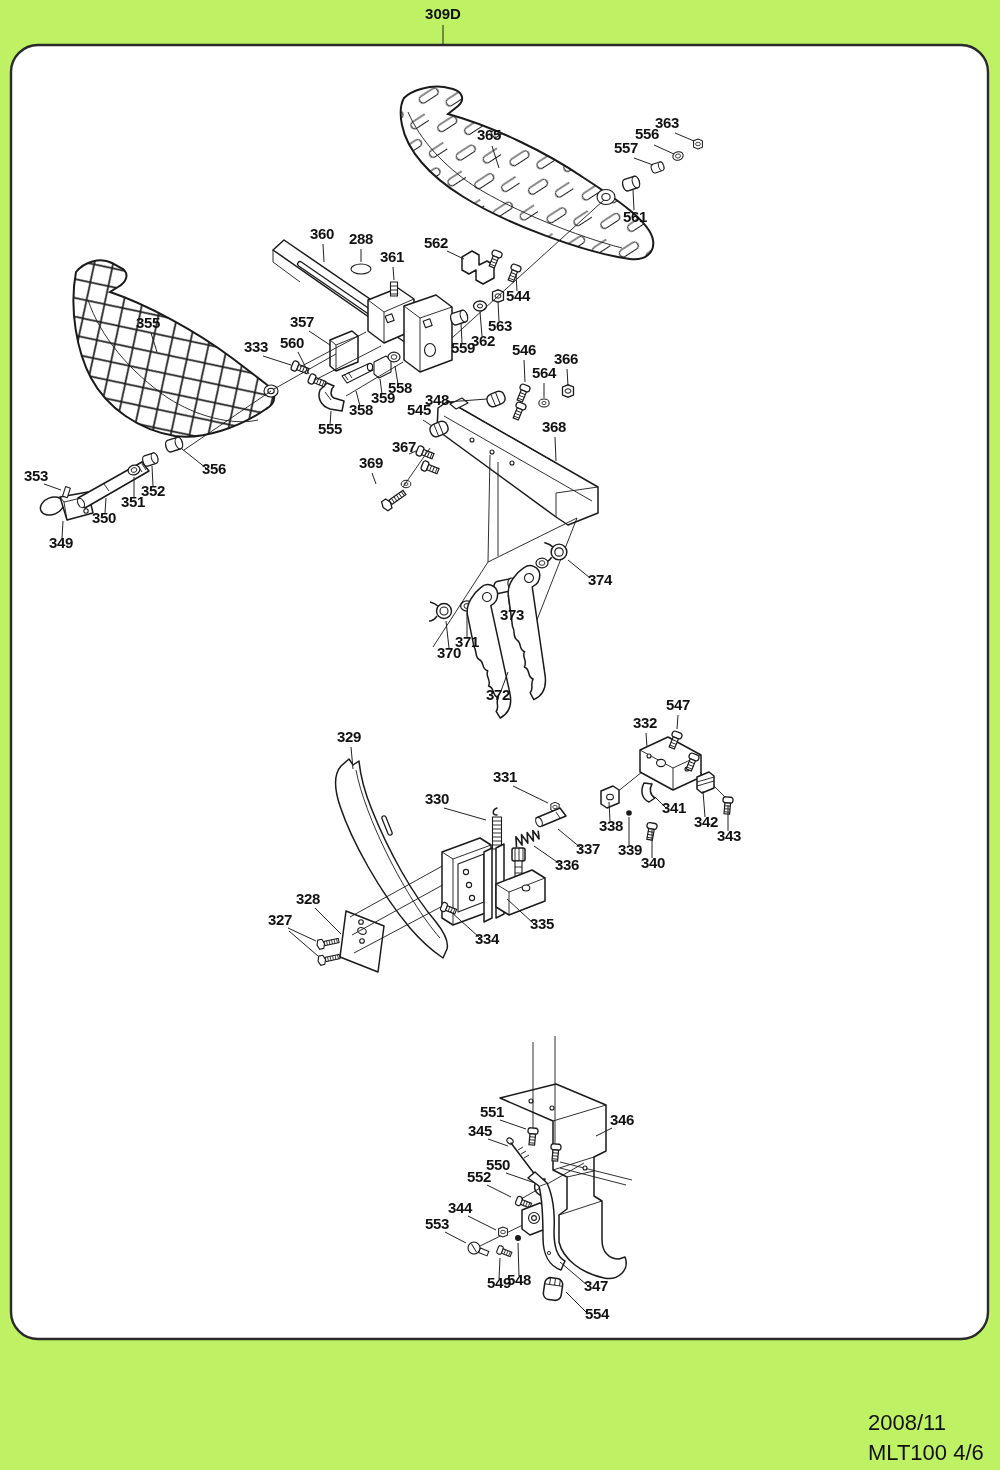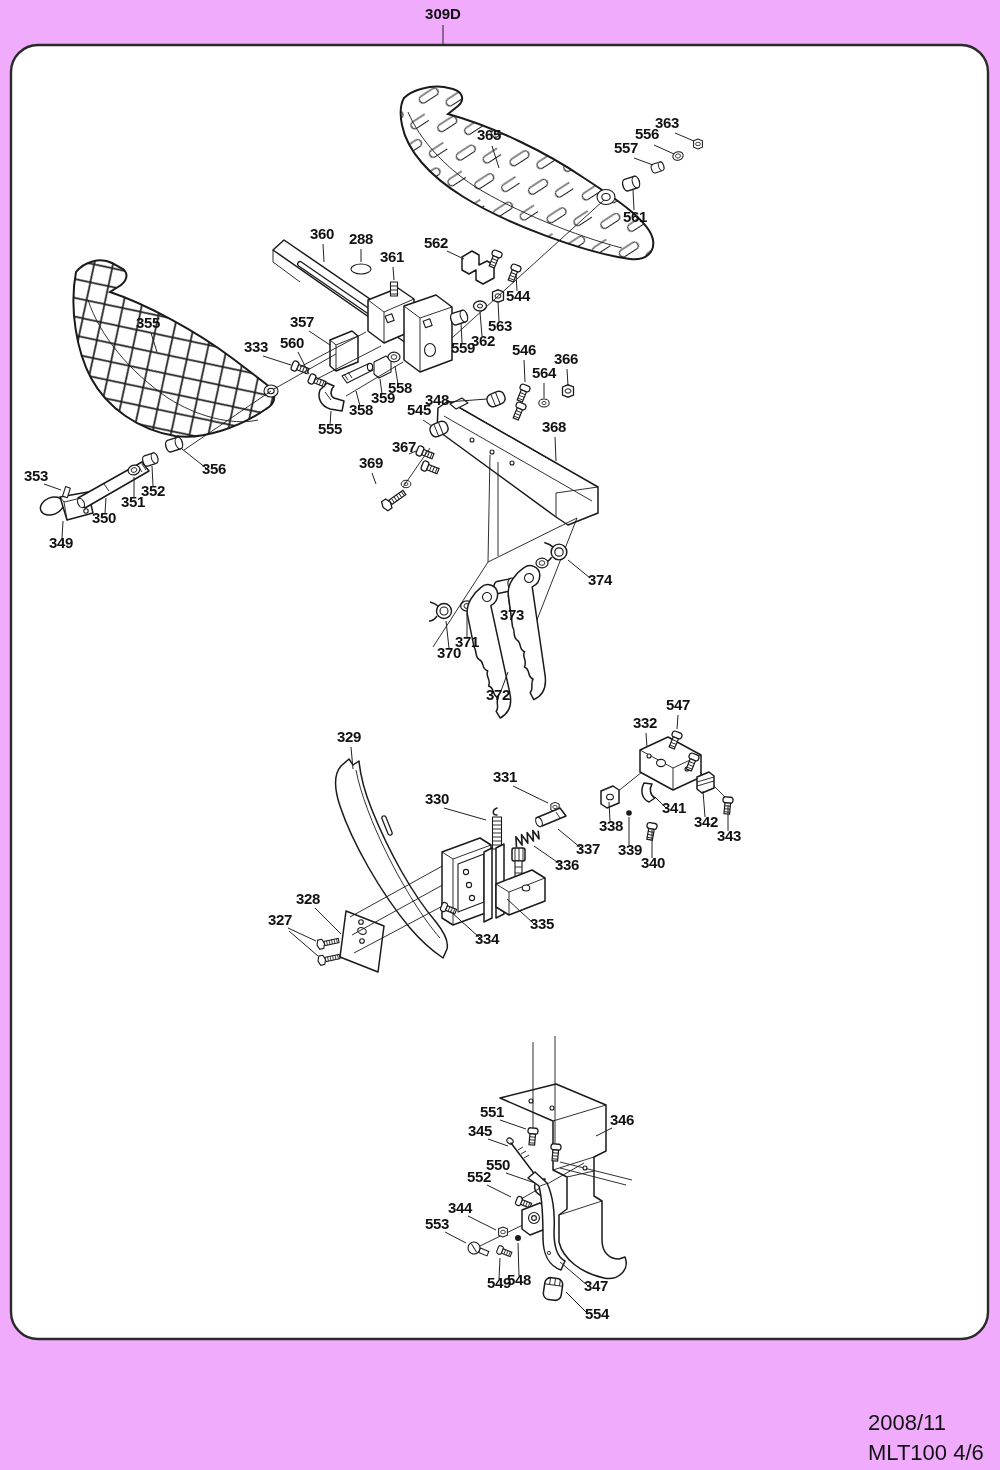--- a/index.html
+++ b/index.html
@@ -1,16 +1,16 @@
 <!DOCTYPE html>
 <html><head>
 <meta charset="utf-8">
 <style>
   html,body{margin:0;padding:0;background:#fff;}
-  .stage{position:relative;width:1000px;height:1470px;background:#f0abfc;overflow:hidden;
+  .stage{position:relative;width:1000px;height:1470px;background:#bef264;overflow:hidden;
          font-family:"Liberation Sans", sans-serif;}
   svg{position:absolute;left:0;top:0;}
   .plabel{font:bold 15px "Liberation Sans", sans-serif;fill:#111;letter-spacing:-0.4px;}
   .title-label{font:bold 15px "Liberation Sans", sans-serif;fill:#111;}
   .footer-text{font:22px "Liberation Sans", sans-serif;fill:#111;}
   .leader{stroke:#222;stroke-width:1;fill:none;}
   .ln{stroke:#1a1a1a;stroke-width:1.5;fill:none;stroke-linejoin:round;stroke-linecap:round;}
   .thin{stroke:#1a1a1a;stroke-width:0.9;fill:none;}
   .fw{fill:#fff;stroke:#1a1a1a;stroke-width:1.5;stroke-linejoin:round;}
   .fw2{fill:#fff;stroke:#1a1a1a;stroke-width:1.1;stroke-linejoin:round;}

